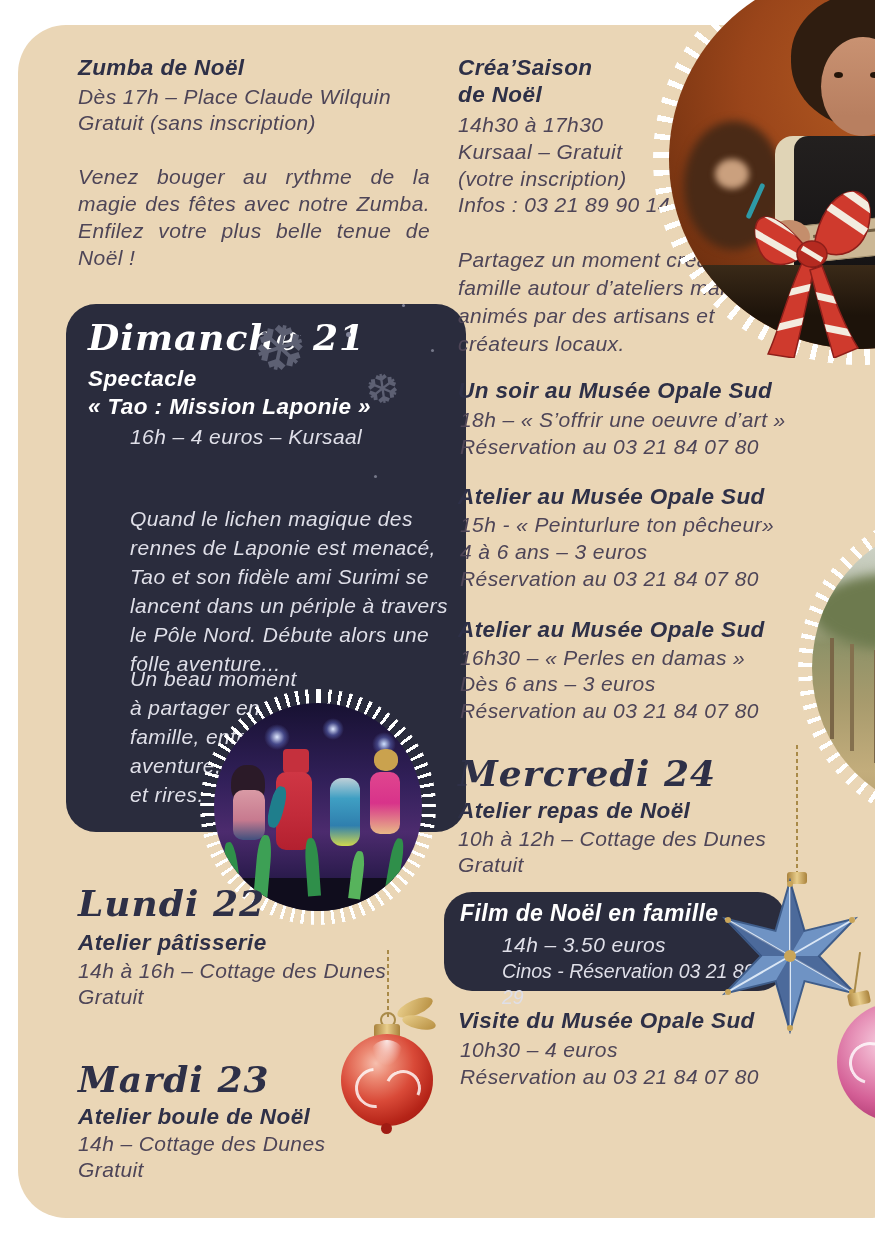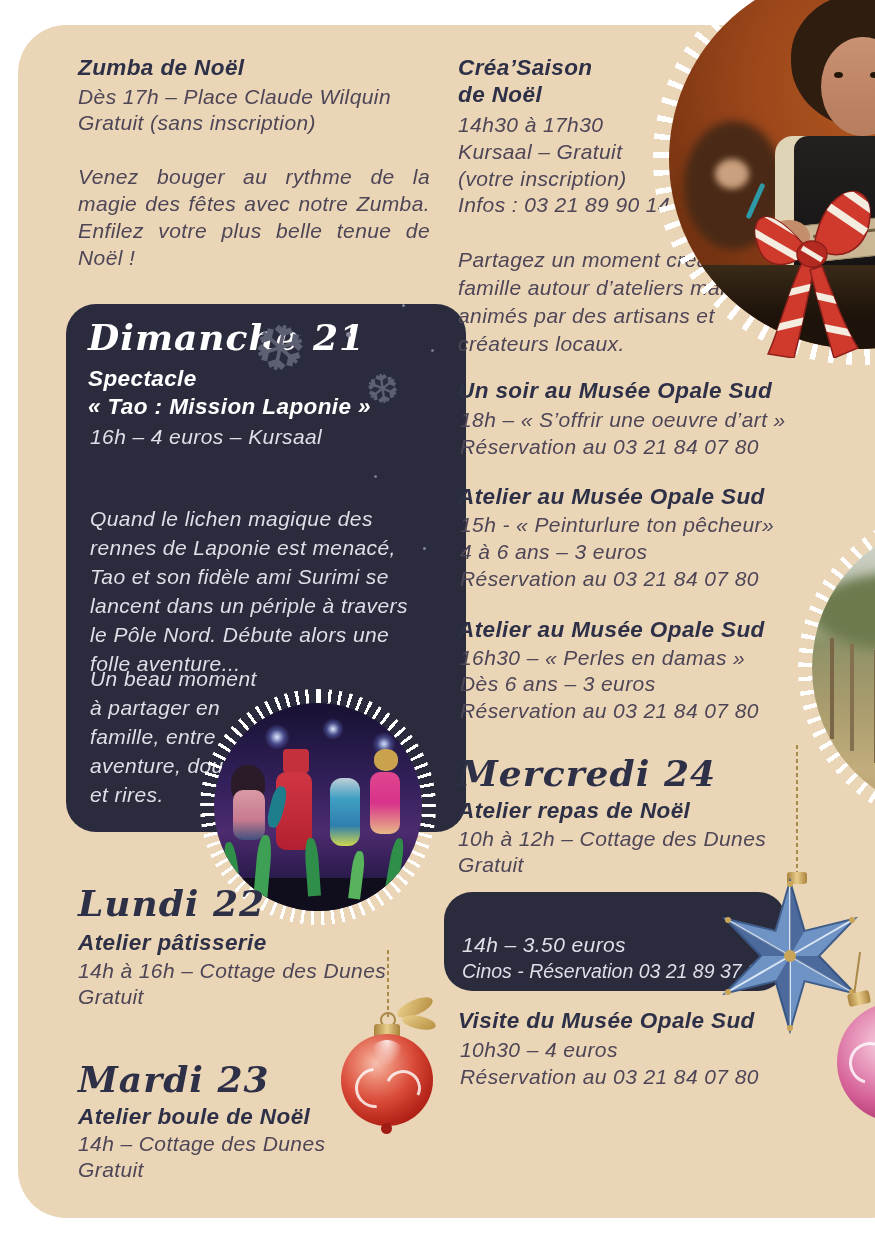--- a/index.html
+++ b/index.html
@@ -9,21 +9,21 @@
          background:#ead6b6;}
   .abs{position:absolute;}
   .body-txt{font-style:italic;font-weight:400;font-size:21px;line-height:26px;
             color:#4e4557;letter-spacing:0.4px;}
   .body-just{text-align:justify;}
   .h-bold{font-style:italic;font-weight:700;font-size:22.5px;line-height:26px;
           color:#2e3047;letter-spacing:0.4px;}
   .script-day{font-family:"DejaVu Serif",serif;font-style:italic;font-weight:700;
               font-size:36px;color:#2e3047;letter-spacing:1px;}
   .navy-box{position:absolute;background:#2a2c3d;border-radius:30px;}
-  .on-dark{color:#dfdfe8;}
+  .on-dark{color:#dfdfe8;margin-left:40px;}
   .on-dark-h{color:#ffffff;}
   .snow{position:absolute;color:#5d6073;font-style:normal;}
   .dots{position:absolute;width:5px;height:5px;border-radius:50%;background:#83859a;
         box-shadow:55px -29px 0 -1px #83859a, 84px 16px 0 -1px #767889,
                    27px 142px 0 -1px #767889, 76px 214px 0 -1px #83859a,
                    -48px 1px 0 -2px #6a6c7e;}
   
   .ring{position:absolute;border-radius:50%;
         background:repeating-conic-gradient(#ffffff 0deg 1.6deg, rgba(255,255,255,0) 1.6deg 5.2deg);}
   .photo{position:absolute;border-radius:50%;overflow:hidden;}
@@ -125,20 +125,21 @@
   <div class="abs body-txt" style="left:460px;top:645px;">16h30 – « Perles en damas »</div>
   <div class="abs body-txt" style="left:460px;top:671px;">Dès 6 ans – 3 euros</div>
   <div class="abs body-txt" style="left:460px;top:698px;">Réservation au 03 21 84 07 80</div>
 
   <div class="abs script-day" style="left:458px;top:752px;">Mercredi 24</div>
   <div class="abs h-bold" style="left:458px;top:798px;">Atelier repas de Noël</div>
   <div class="abs body-txt" style="left:458px;top:826px;">10h à 12h – Cottage des Dunes</div>
   <div class="abs body-txt" style="left:458px;top:852px;">Gratuit</div>
 
   <div class="navy-box" style="left:444px;top:892px;width:342px;height:99px;border-radius:28px;">
+    <div class="abs h-bold" style="left:16px;top:8px;color:#ffffff;font-size:23px;">Film de Noël en famille</div>
     <div class="abs body-txt on-dark" style="left:18px;top:40px;">14h – 3.50 euros</div>
     <div class="abs body-txt on-dark" style="left:18px;top:66px;font-size:19.5px;letter-spacing:0;">Cinos - Réservation 03 21 89 37 29</div>
   </div>
 
   <div class="abs h-bold" style="left:458px;top:1008px;">Visite du Musée Opale Sud</div>
   <div class="abs body-txt" style="left:460px;top:1037px;">10h30 – 4 euros</div>
   <div class="abs body-txt" style="left:460px;top:1064px;">Réservation au 03 21 84 07 80</div>
 
   <div class="ring" style="left:653px;top:-47px;width:412px;height:412px;"></div>
   <div class="photo" style="left:669px;top:-31px;width:380px;height:380px;">

